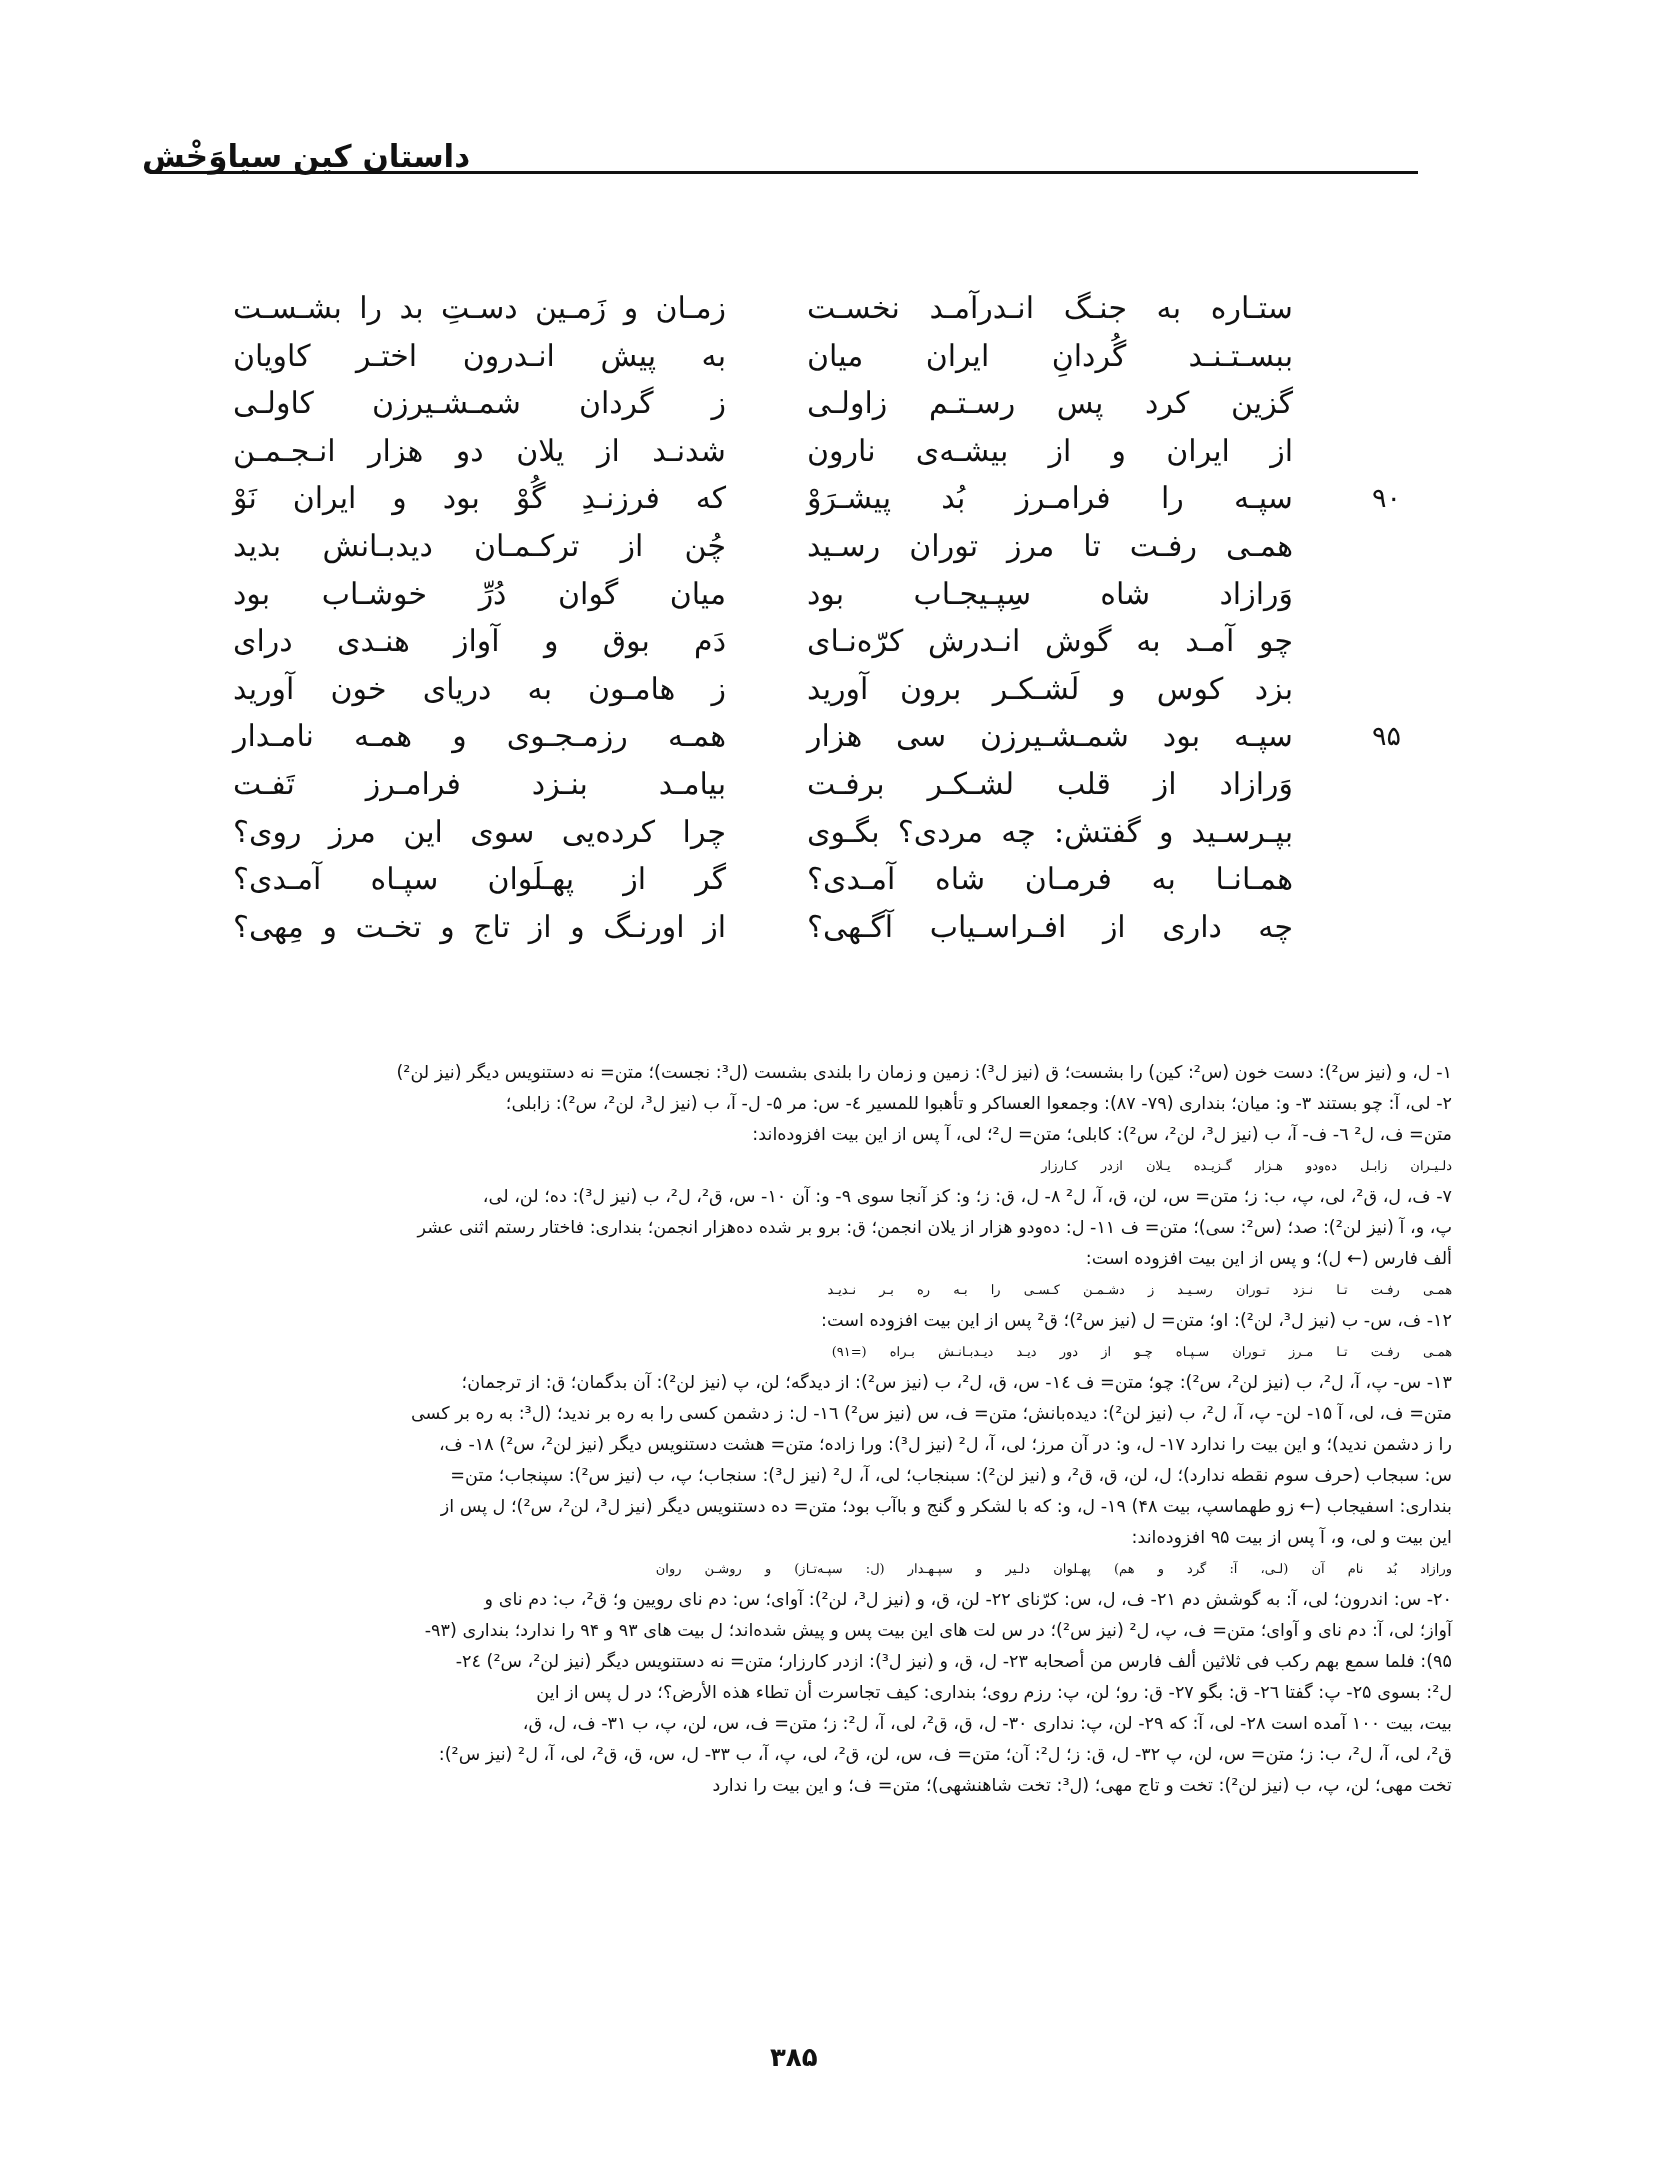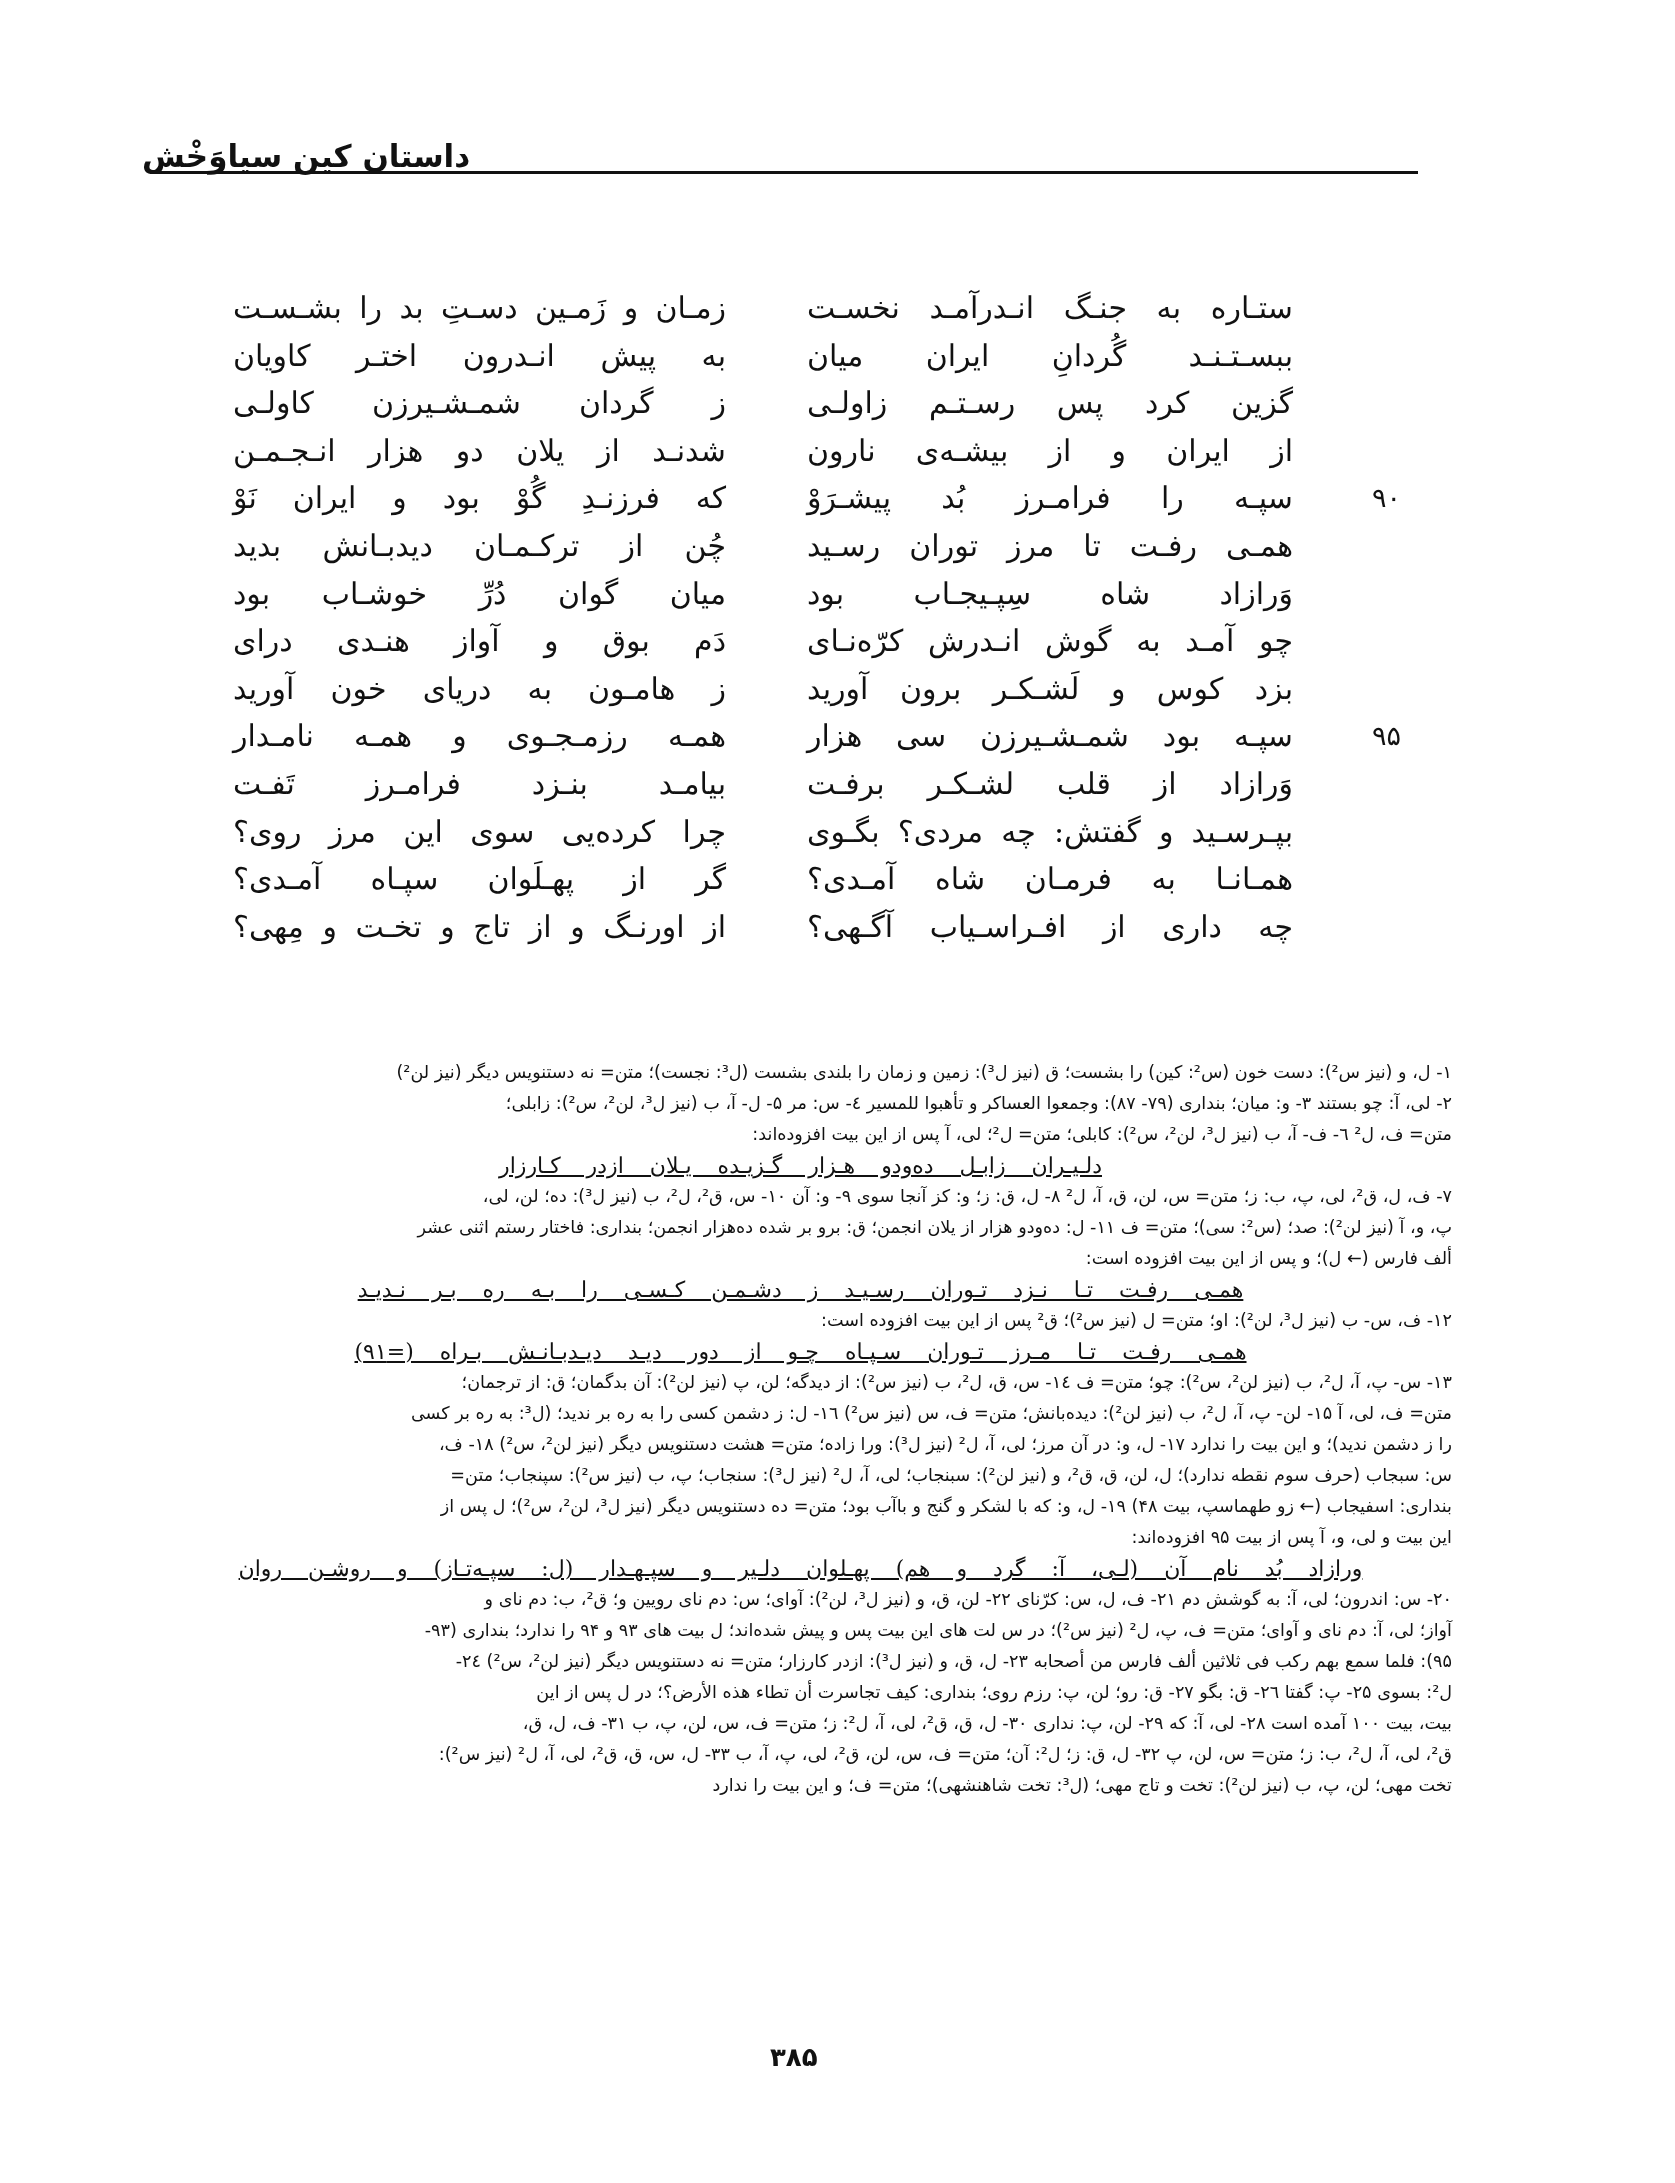--- a/index.html
+++ b/index.html
@@ -31,22 +31,22 @@
     position: absolute; left: 1372px; top: 0; font-size: 27px; line-height: 47px;
     font-family: "DejaVu Serif", serif;
   }
   .footnotes {
     position: absolute; left: 149px; top: 1057px; width: 1303px;
     direction: rtl; text-align: justify; font-size: 17.6px; line-height: 31px;
     font-family: "DejaVu Sans", sans-serif;
   }
   .fn-line { display: block; white-space: normal; }
   .fn-verse {
-    display: block; text-align: center; font-family: "DejaVu Serif", serif; font-size: 22px;
-    letter-spacing: 2px; word-spacing: 19px; text-decoration: underline;
+    display: block; font-family: "DejaVu Serif", serif; font-size: 13px;
+    letter-spacing: 2px; word-spacing: 19px;
   }
   .page-number {
     position: absolute; left: 770px; top: 2042px; width: 135px; text-align: left;
     font-size: 26px; font-weight: bold; font-family: "DejaVu Sans", sans-serif;
   }
 </style>
 </head>
 <body>
 
 <div class="page">

